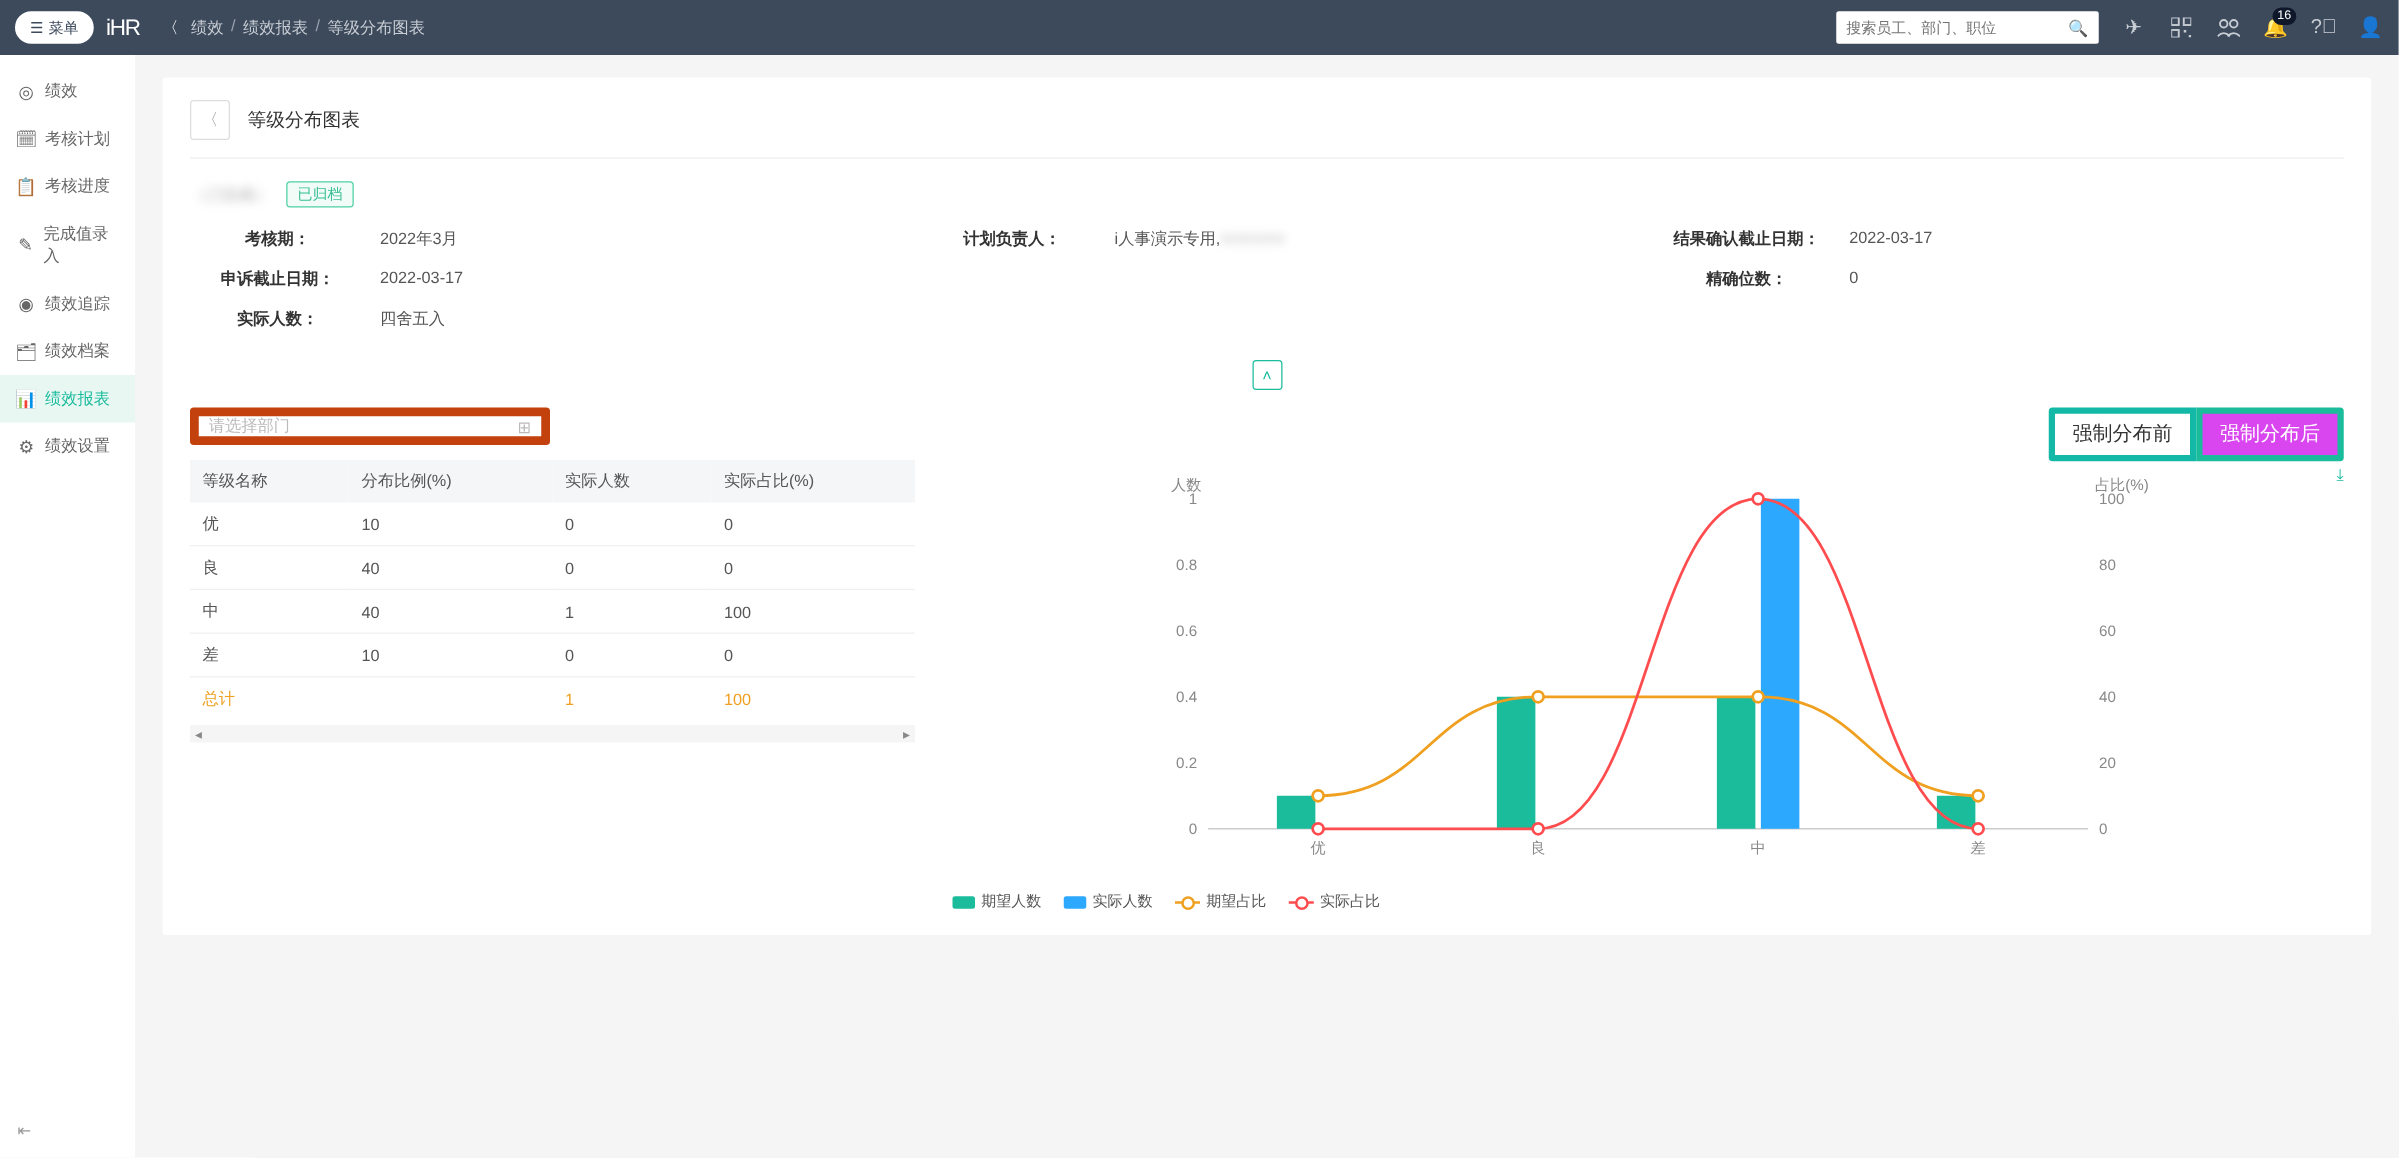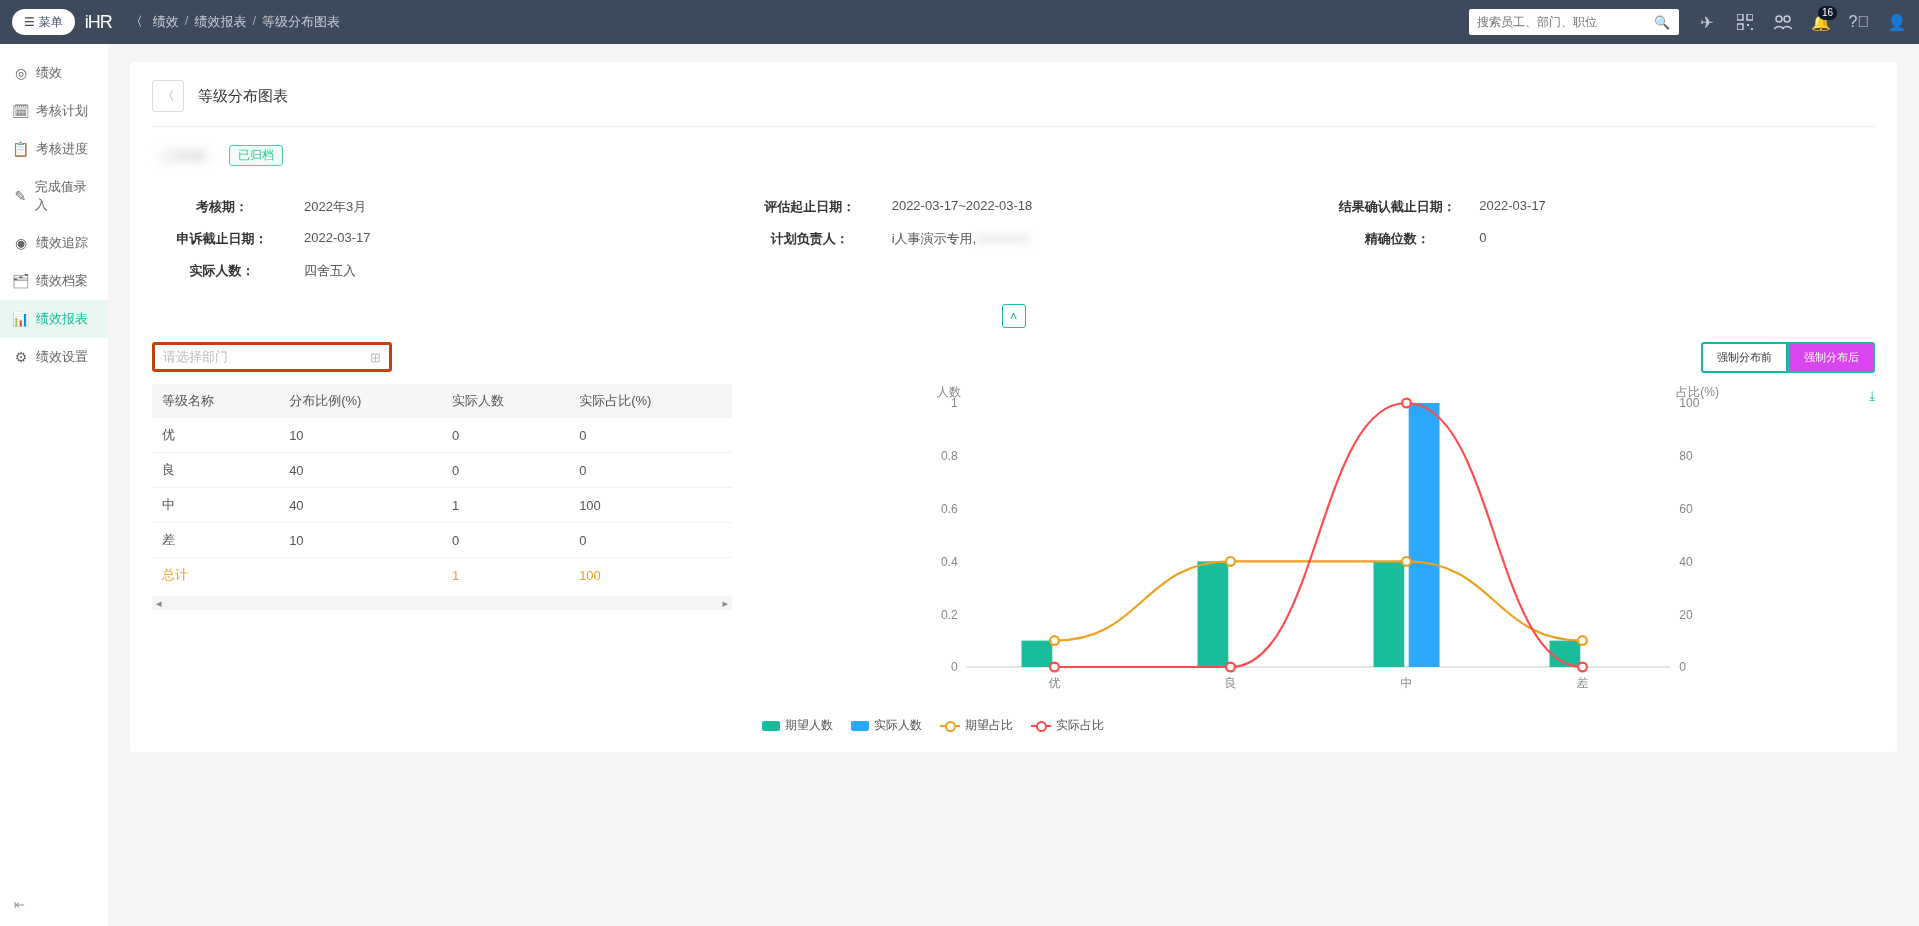--- a/index.html
+++ b/index.html
@@ -20,41 +20,41 @@
 .sidebar{width:108px;background:#fff;padding-top:10px;position:relative}
 .side-item{display:flex;align-items:center;gap:8px;padding:10px 14px;color:#666;cursor:pointer;font-size:13px}
 .side-item.active{background:#e8f7f2;color:#1abc9c}
 .side-item .sicon{width:14px;height:14px;display:inline-flex;align-items:center;justify-content:center;font-size:14px}
 .side-collapse{position:absolute;bottom:14px;left:14px;color:#999;cursor:pointer}
 .main{flex:1;padding:18px 22px;overflow:auto}
 .card{background:#fff;border-radius:3px;padding:18px 22px}
 .card-head{display:flex;align-items:center;gap:14px;padding-bottom:14px;border-bottom:1px solid #eee;margin-bottom:18px}
 .back-sq{width:32px;height:32px;border:1px solid #ddd;border-radius:3px;display:flex;align-items:center;justify-content:center;cursor:pointer;color:#999}
 .page-title{font-size:15px;color:#333}
-.status-row{display:flex;align-items:center;gap:12px;margin-bottom:32px}
+.status-row{display:flex;align-items:center;gap:12px;margin-bottom:16px}
 .obscured{filter:blur(4px);color:#bbb}
 .tag{border:1px solid #4cd0a5;color:#3bbf95;background:#f1fcf8;padding:1px 8px;border-radius:3px;font-size:12px}
 .info-grid{display:flex;gap:40px;margin-bottom:10px}
 .info-col{flex:1}
 .info-row{display:flex;margin-bottom:14px;font-size:13px}
 .info-label{width:140px;text-align:center;color:#333;font-weight:600}
 .info-val{margin-left:12px;color:#555}
 .collapse-hdl{width:24px;height:24px;border:1px solid #1abc9c;color:#1abc9c;border-radius:3px;display:flex;align-items:center;justify-content:center;margin:0 auto 14px;cursor:pointer}
 .lower{display:flex;gap:30px}
 .left-pane{flex:0 0 580px}
-.dept-select{width:240px;height:30px;border:3px solid #c2410c;border-radius:3px;display:flex;align-items:center;padding:0 8px;color:#bbb;font-size:13px;margin-bottom:12px;cursor:pointer}
+.dept-select{width:288px;height:30px;border:7px solid #c2410c;border-radius:3px;display:flex;align-items:center;padding:0 8px;color:#bbb;font-size:13px;margin-bottom:12px;cursor:pointer}
 .dept-select .suffix{margin-left:auto;color:#bbb}
 table{width:100%;border-collapse:collapse;font-size:13px}
 thead th{background:#f5f6f7;text-align:left;padding:8px 10px;font-weight:normal;color:#555}
 tbody td{padding:8px 10px;border-bottom:1px solid #f0f0f0;color:#555}
 tbody tr.total td{color:#f0a020;border-bottom:none}
 .tbl-scroll{margin-top:4px;height:14px;background:#f5f5f5;display:flex;align-items:center;justify-content:space-between;padding:0 4px;color:#888;font-size:11px}
 .right-pane{flex:1;position:relative}
 .tab-row{display:flex;justify-content:flex-end;gap:0;margin-bottom:8px}
-.tab-btn{border:2px solid #14b8a6;padding:6px 14px;background:#fff;cursor:pointer;font-size:11px}
+.tab-btn{border:5px solid #14b8a6;padding:6px 14px;background:#fff;cursor:pointer;font-size:16px}
 .tab-btn:first-child{border-radius:3px 0 0 3px}
 .tab-btn:last-child{border-radius:0 3px 3px 0}
 .tab-btn.active{background:#d946ef;color:#fff;border-color:#1abc9c}
 .dl-icon{position:absolute;right:0;top:46px;color:#1abc9c;cursor:pointer}
 .chart{position:relative;height:330px;margin-top:8px}
 .chart svg{width:100%;height:100%}
 .axis-title{font-size:11px;fill:#888}
 .tick{font-size:11px;fill:#888}
 .legend{display:flex;justify-content:flex-start;gap:18px;font-size:12px;color:#555;margin-top:6px}
 .lg-item{display:flex;align-items:center;gap:5px}
@@ -165,24 +165,20 @@
           <div class="info-row">
               <span class="info-label">申诉截止日期：</span>
               <span class="info-val">2022-03-17</span>
             </div>
           <div class="info-row">
               <span class="info-label">实际人数：</span>
               <span class="info-val">四舍五入</span>
             </div>
         </div>
         <div class="info-col">
-          <div class="info-row">
-              <span class="info-label">评估起止日期：</span>
-              <span class="info-val">2022-03-17~2022-03-18</span>
-            </div>
           <div class="info-row">
               <span class="info-label">计划负责人：</span>
               <span class="info-val">i人事演示专用,</span>
               <span class="obscured">xxxxxxxx</span>
             </div>
         </div>
         <div class="info-col">
           <div class="info-row">
               <span class="info-label">结果确认截止日期：</span>
               <span class="info-val">2022-03-17</span>

